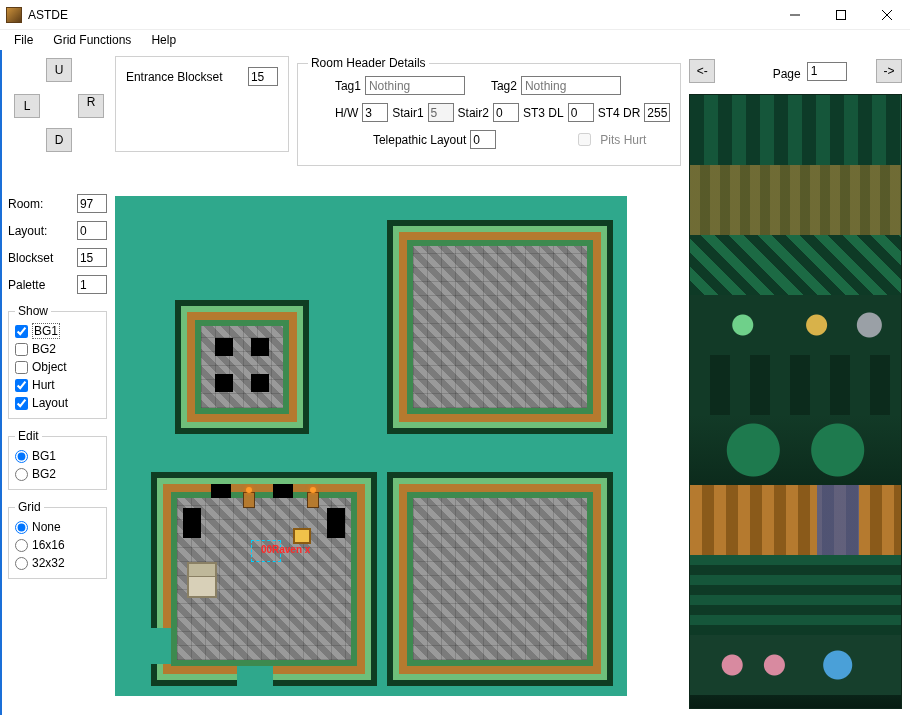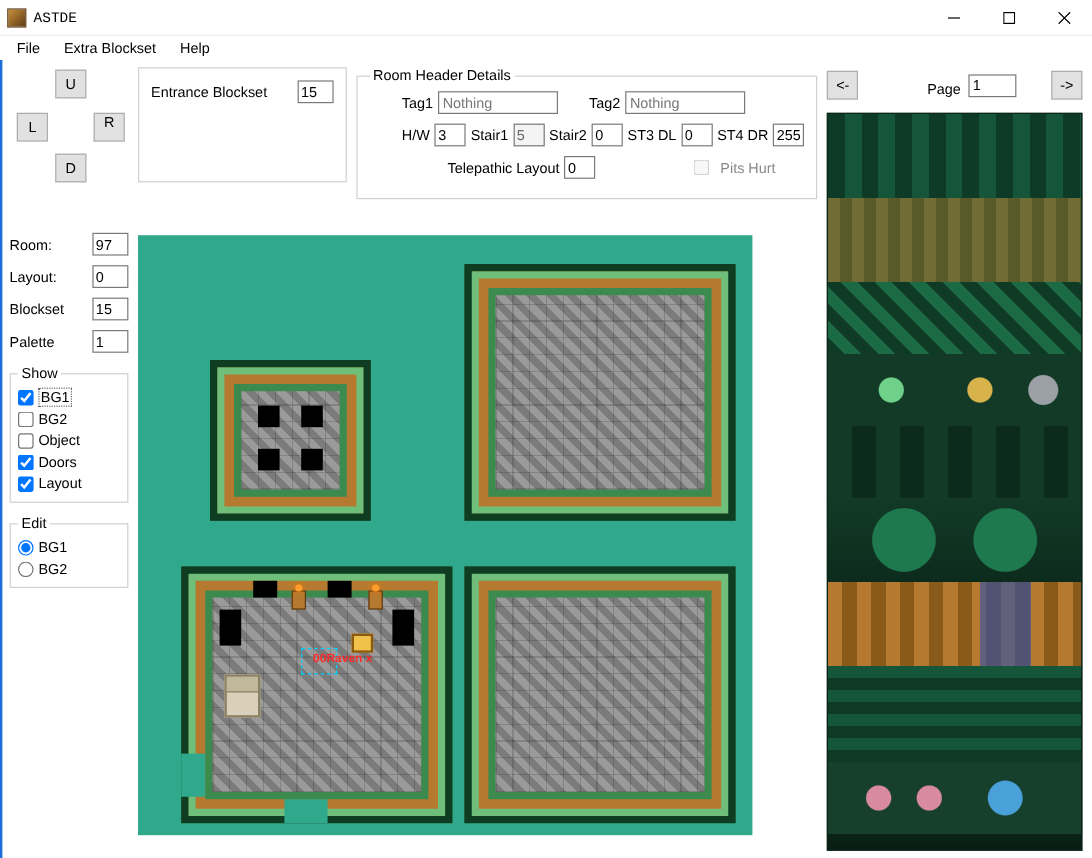--- a/index.html
+++ b/index.html
@@ -16,21 +16,20 @@
     flex-direction: column;
   }
   
   .titlebar {
     height: 30px;
     display: flex;
     align-items: center;
     padding: 1px 0 0 6px;
     background: #fff;
     border-bottom: 1px solid #eee;
-    font-family: Liberation Mono, monospace;
   }
   .titlebar .appicon {
     width: 16px; height: 16px; margin-right: 6px;
     background: linear-gradient(135deg,#c98f3a,#5e3d17);
     border: 1px solid #5e3d17;
   }
   .titlebar .title { flex: 0 0 auto; }
   .titlebar .spacer { flex: 1; }
   .winbtn {
     width: 46px; height: 30px;
@@ -239,21 +238,21 @@
   </div>
   <div class="winbtn close">
     <svg width="10" height="10">
         <path d="M0 0 L10 10 M10 0 L0 10"></path>
       </svg>
   </div>
 </div>
 
 <div class="menubar">
   <div class="menuitem">File</div>
-  <div class="menuitem">Extra Blockset</div>
+  <div class="menuitem">Grid Functions</div>
   <div class="menuitem">Help</div>
 </div>
 
 <div class="body-row">
 
   <div class="sidebar">
 
     <div class="dpad">
       <button class="up">U</button>
       <button class="left">L</button>
@@ -289,40 +288,55 @@
       <div class="chkrow">
           <input type="checkbox" style="">
           <span>BG2</span>
         </div>
       <div class="chkrow">
           <input type="checkbox" style="">
           <span>Object</span>
         </div>
       <div class="chkrow">
           <input type="checkbox" checked="" style="">
-          <span>Doors</span>
+          <span>Hurt</span>
         </div>
       <div class="chkrow">
           <input type="checkbox" checked="" style="">
           <span>Layout</span>
         </div>
     </fieldset>
 
     <fieldset class="panel">
       <legend>Edit</legend>
       <div class="radrow">
           <input type="radio" name="edit" checked="" style="">
           <span>BG1</span>
         </div>
       <div class="radrow">
           <input type="radio" name="edit" style="">
           <span>BG2</span>
         </div>
     </fieldset>
 
+    <fieldset class="panel">
+      <legend>Grid</legend>
+      <div class="radrow">
+          <input type="radio" name="grid" checked="" style="">
+          <span>None</span>
+        </div>
+      <div class="radrow">
+          <input type="radio" name="grid" style="">
+          <span>16x16</span>
+        </div>
+      <div class="radrow">
+          <input type="radio" name="grid" style="">
+          <span>32x32</span>
+        </div>
+    </fieldset>
 
   </div>
 
   <div class="center">
 
     <div class="header-row">
       <fieldset class="entr">
         <div class="entr-row">
           <label>Entrance Blockset</label>
           <input class="tiny" value="15" style="">

